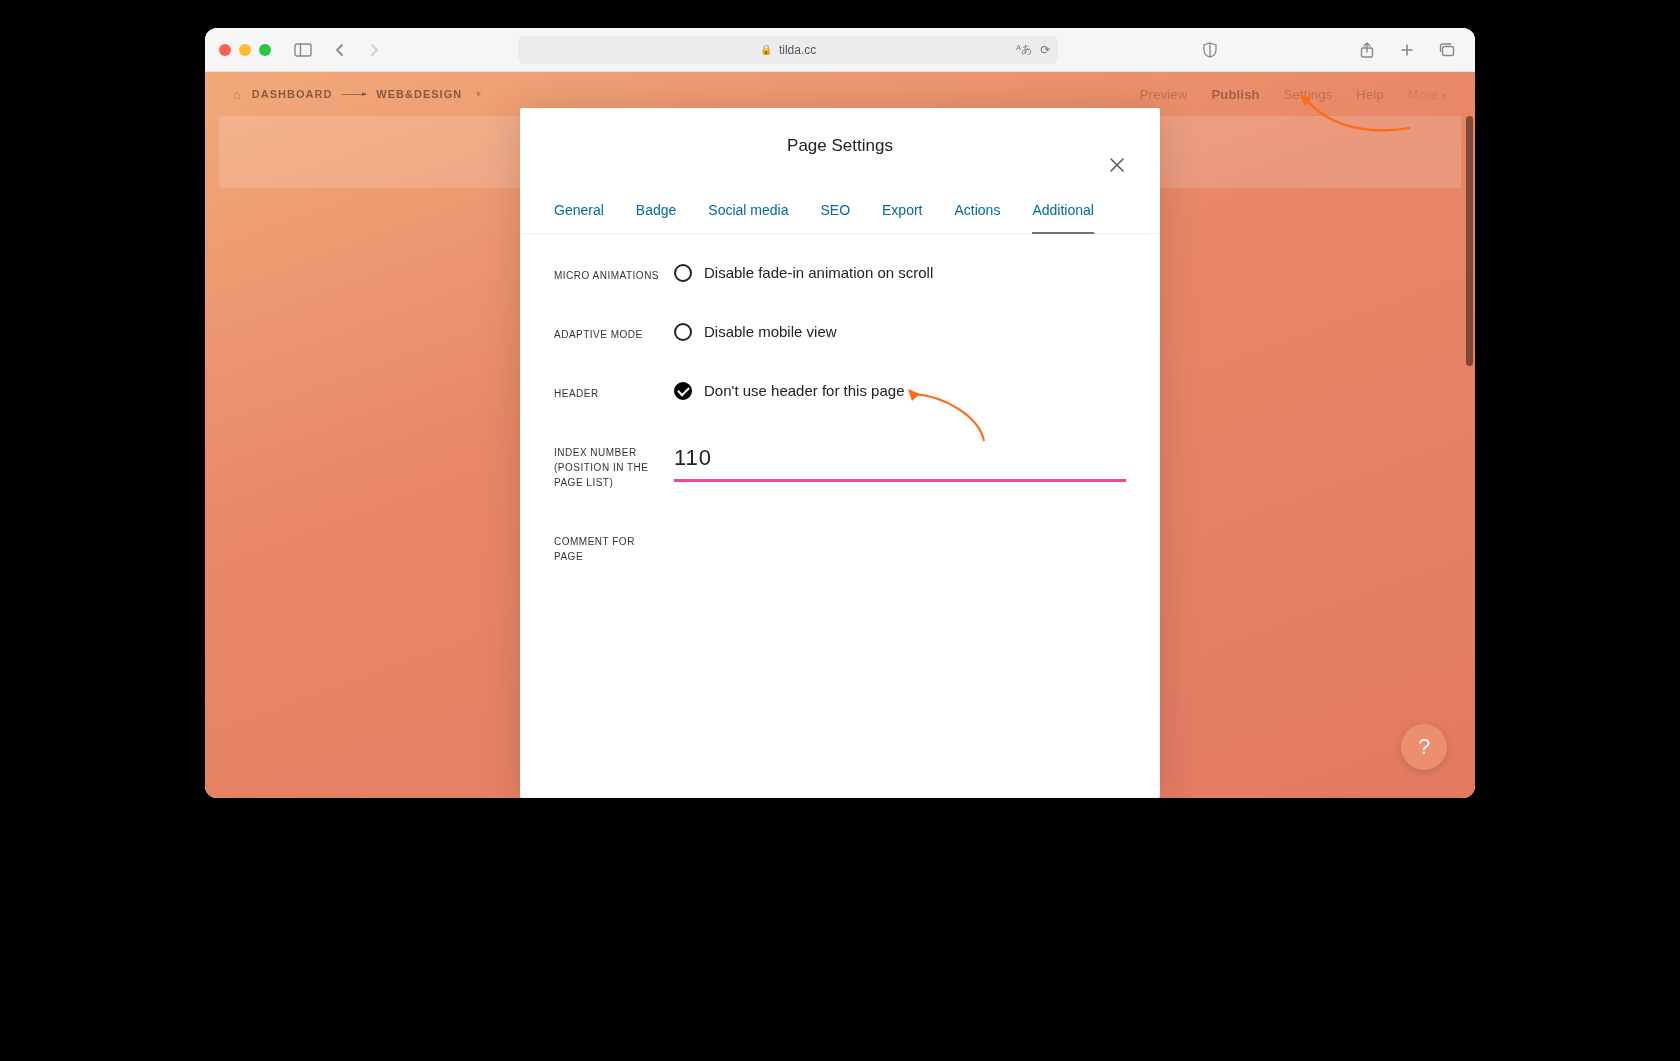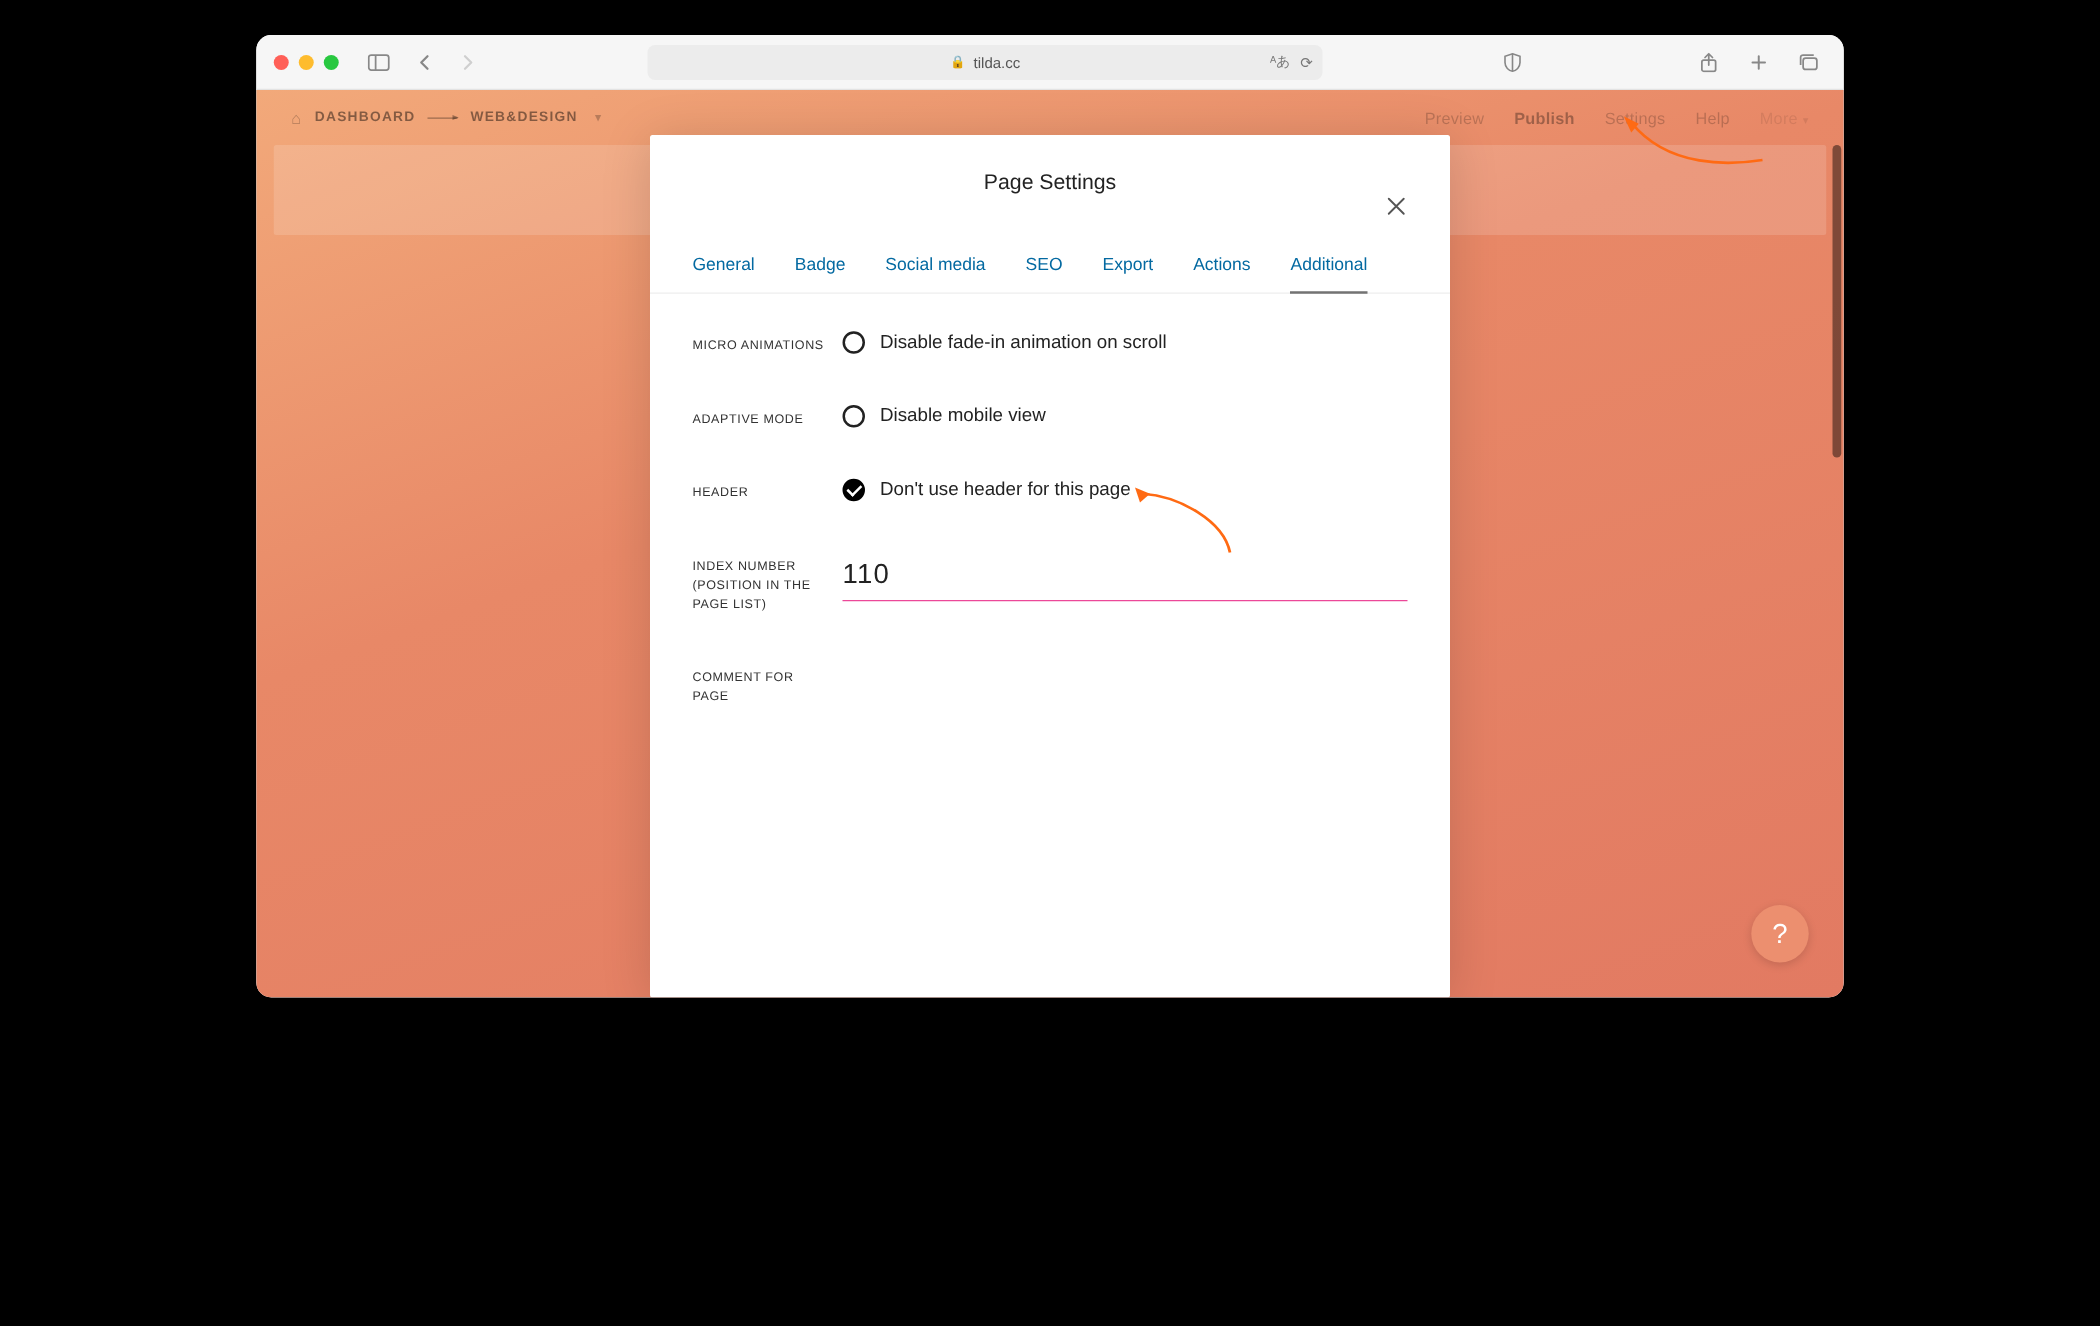--- a/index.html
+++ b/index.html
@@ -161,21 +161,21 @@
   .circlebox.checked::after {
     content: "";
     width: 5px; height: 9px;
     border-right: 2px solid #fff;
     border-bottom: 2px solid #fff;
     transform: rotate(45deg) translate(-1px,-1px);
   }
   .text-input {
     width: 100%;
     border: none;
-    border-bottom: 1px solid #ec4899;
+    border-bottom: 3px solid #ec4899;
     font-size: 22px;
     font-weight: 300;
     padding: 4px 0 8px;
     outline: none;
     color: #222;
     background: transparent;
     letter-spacing: 1px;
   }
   .hint-text { font-size: 11.5px; color: #888; margin-top: 12px; line-height: 1.4; }
   .underline-empty { width: 100%; border-bottom: 1px solid #ccc; height: 32px; }

